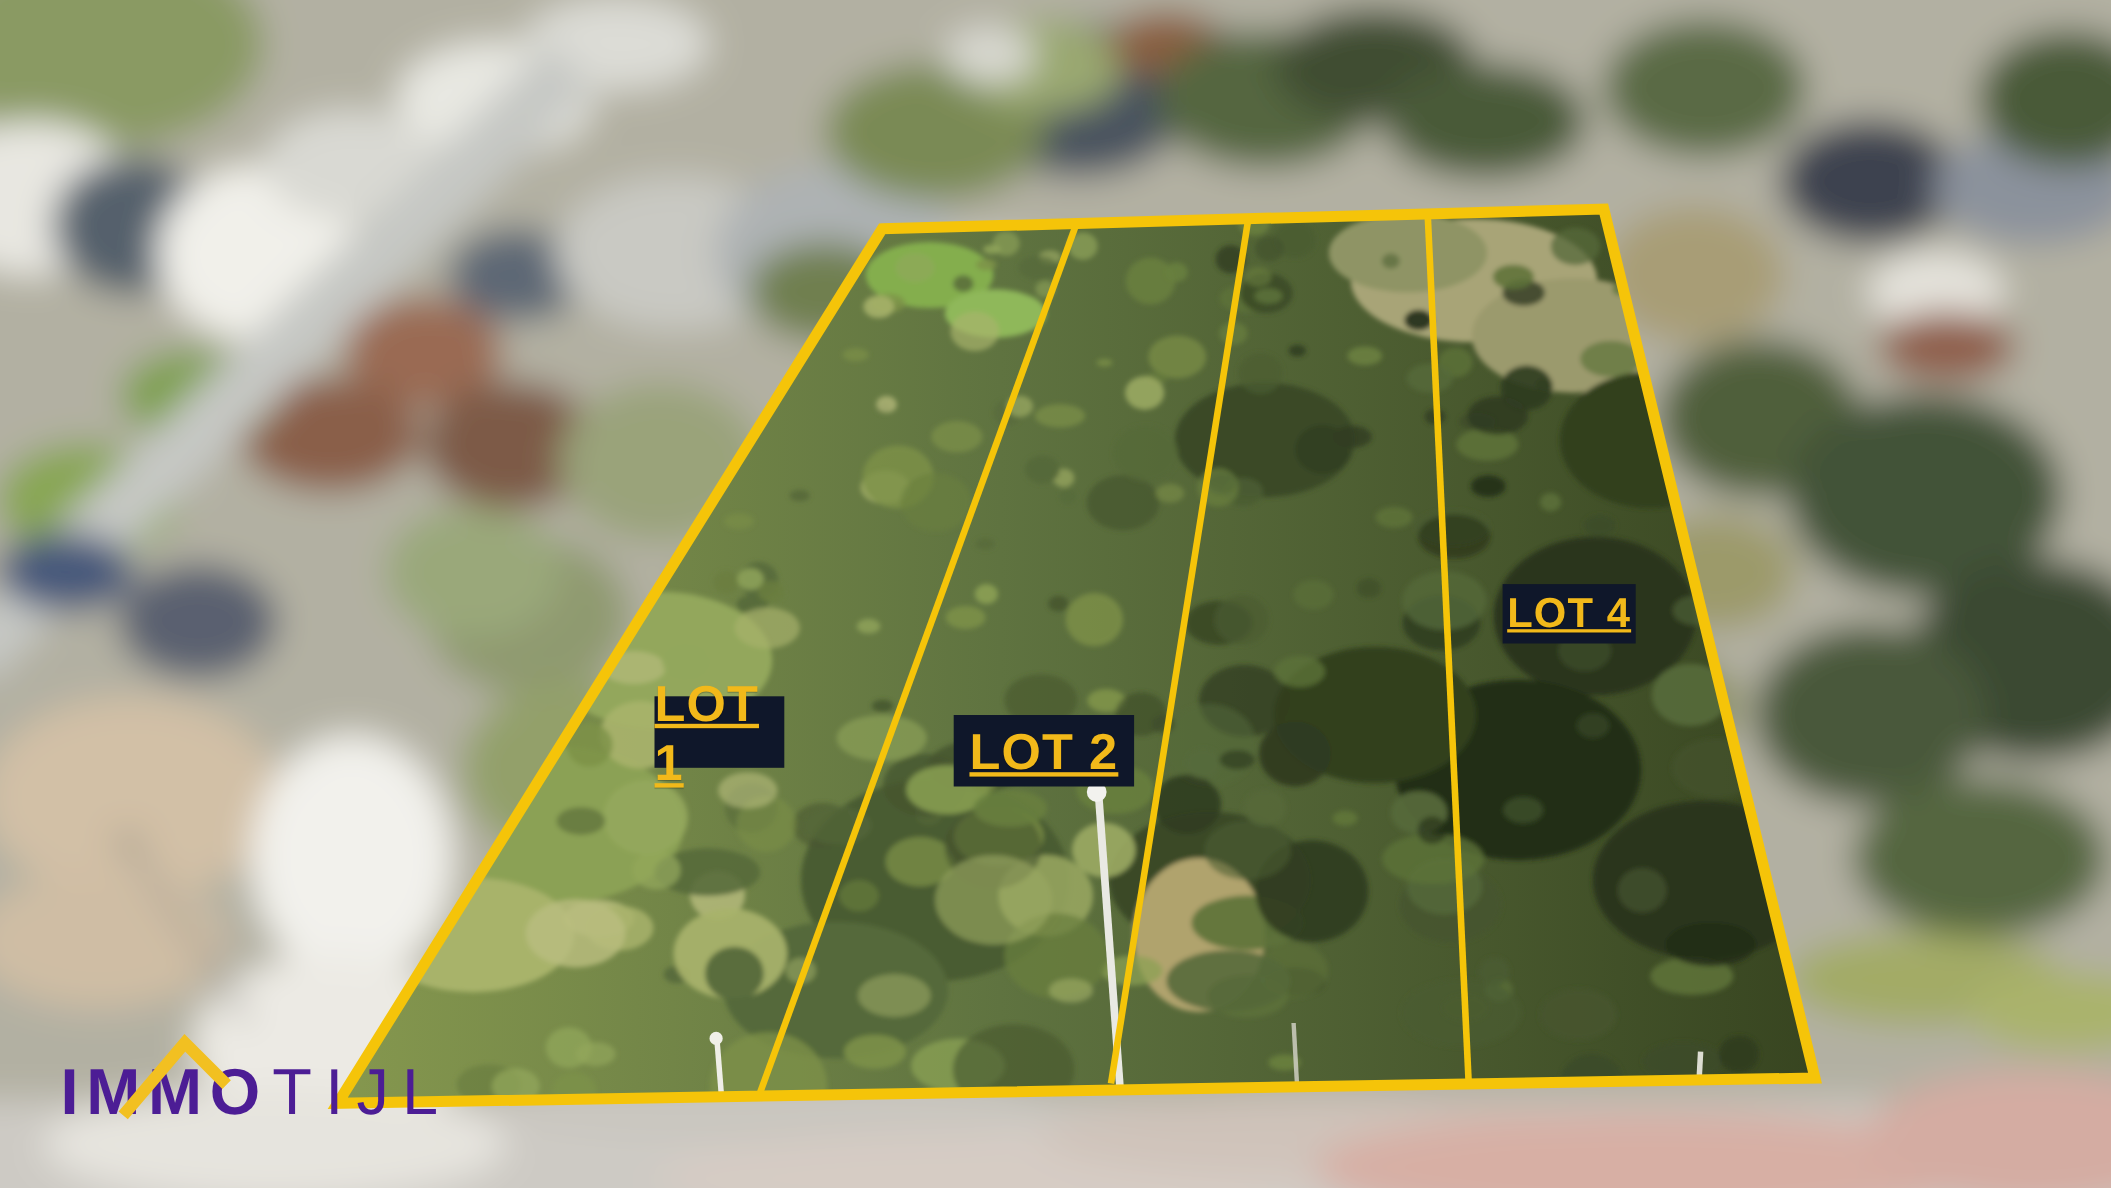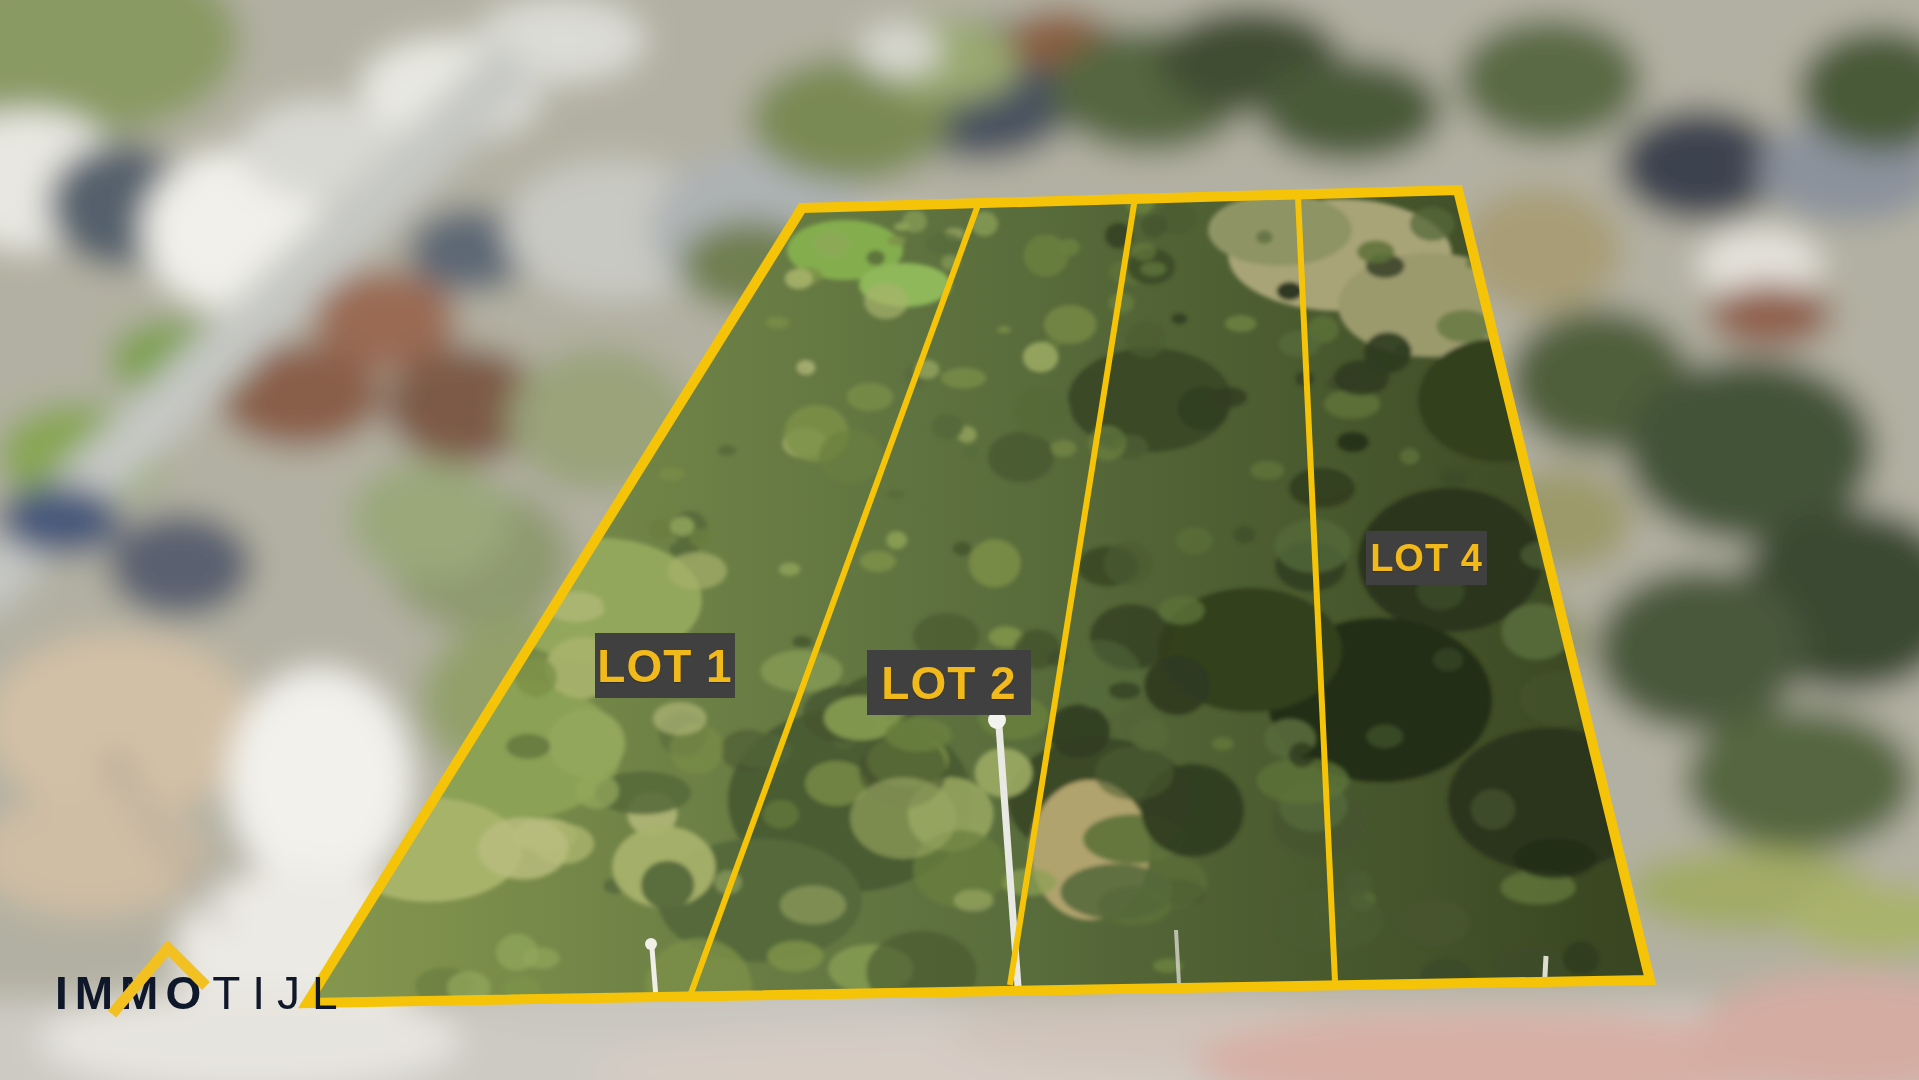--- a/index.html
+++ b/index.html
@@ -3,30 +3,31 @@
 <meta charset="utf-8">
 <style>
   html,body{margin:0;padding:0;background:#111;}
   .stage{
     position:relative;width:1919px;height:1080px;overflow:hidden;
     font-family:"Liberation Sans", sans-serif;background:#b9b7ac;
   }
   .stage svg.photo{position:absolute;left:0;top:0;width:1919px;height:1080px;display:block;}
   .lot-label{
     position:absolute;display:flex;align-items:center;justify-content:center;
-    background:#404040;color:#F2B91A;font-weight:700;letter-spacing:1px;
+    background:#0f172a;color:#F2B91A;font-weight:700;letter-spacing:1px;
     text-shadow:0 1px 1px rgba(0,0,0,.25);
+    text-decoration:underline;
   }
-  .lot-label.l1{left:595px;top:633px;width:140px;height:65px;font-size:46px;}
+  .lot-label.l1{left:595px;top:633px;width:118px;height:65px;font-size:46px;}
   .lot-label.l2{left:867px;top:614px;width:164px;height:65px;font-size:46px;margin-top:36px;}
   .lot-label.l3{left:1127px;top:581px;width:137px;height:61px;font-size:44px;}
   .lot-label.l4{left:1366px;top:531px;width:121px;height:54px;font-size:38px;}
   .logo{position:absolute;left:50px;top:938px;width:280px;height:95px;}
   .logo .roof{position:absolute;left:0;top:0;width:280px;height:95px;pointer-events:none;}
-  .logo .word{position:absolute;left:5px;top:32px;white-space:nowrap;color:#0f172a;font-size:46px;line-height:46px;}
+  .logo .word{position:absolute;left:5px;top:32px;white-space:nowrap;color:#4c1d95;font-size:59px;line-height:46px;}
   .logo .word .primary{font-weight:800;letter-spacing:7px;}
   .logo .word .secondary{font-weight:400;letter-spacing:12px;margin-left:4px;}
 </style>
 </head>
 <body>
 
 <div class="stage">
 
   <svg class="photo" viewBox="0 0 1919 1080" aria-hidden="true">
     <defs>

